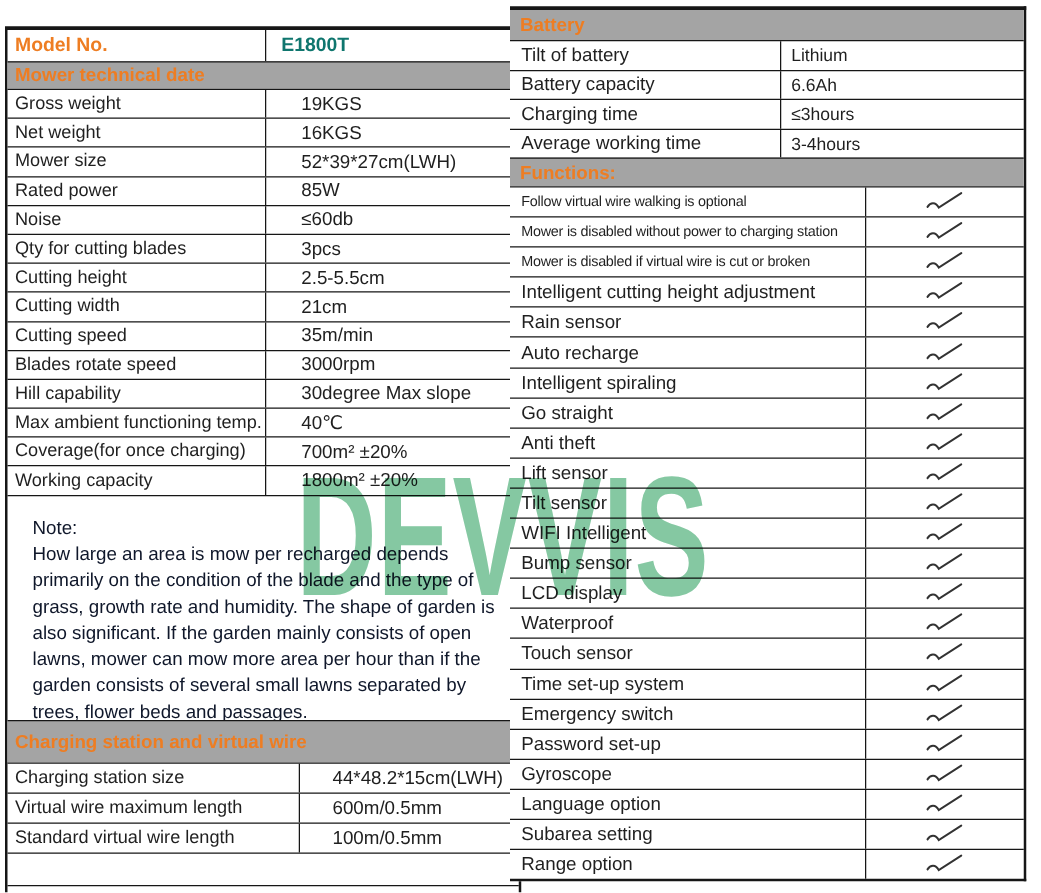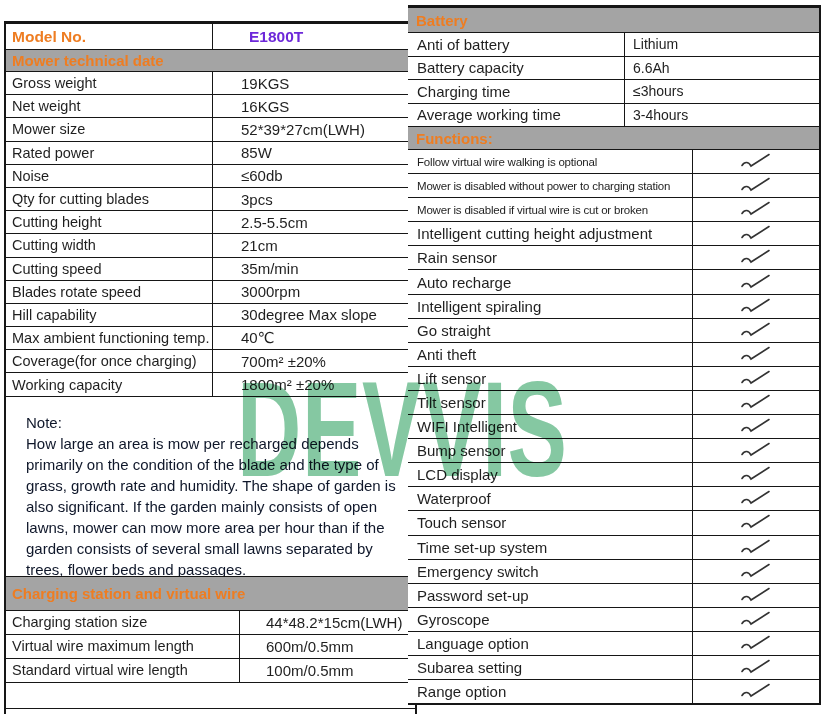--- a/index.html
+++ b/index.html
@@ -24,21 +24,21 @@
   .bt { border-top:1.5px solid #161616; }
   .cell { display:flex; align-items:center; white-space:nowrap; overflow:hidden; }
   .sec-h {
     background:#a4a4a4; color:#ee7d22; font-weight:bold; font-size:15px;
     display:flex; align-items:center; padding-left:6px;
   }
   .sec-h.right { padding-left:8px; }
   
   .model-row { height:25px; }
   .model-row .label { width:206px; padding-left:6px; color:#ee7d22; font-weight:bold; font-size:15.5px; }
-  .model-row .value { flex:1; padding-left:36px; color:#6d28d9; font-weight:bold; font-size:15.5px;
+  .model-row .value { flex:1; padding-left:12px; color:#0f766e; font-weight:bold; font-size:15.5px;
     border-left:1.5px solid #161616; }
   .sec-h.tech { height:22px; }
   .spec-row { height:23.2px;justify-content:center; }
   .spec-row .label { width:206px; padding-left:6px; font-size:14.5px; }
   .spec-row .value { flex:1; padding-left:28px; font-size:15px; border-left:1.5px solid #161616; }
   .note { height:180px; padding:15px 8px 0 20px; font-size:15px; line-height:21px; color:#0f172a; }
   .note-body { white-space:normal; }
   .sec-h.charge { height:34px; }
   .charge-row { height:24px; }
   .charge-row .label { width:233px; padding-left:6px; font-size:14.5px; }
@@ -173,21 +173,21 @@
     <div class="row empty1 bt"></div>
     <div class="row empty2 bt"></div>
   </div>
 
   <div class="rtable">
     <div class="sec-h battery right">Battery</div>
     <div class="rows">
       
     
         <div class="row battery-row bt">
-          <div class="cell label">Anti of battery</div>
+          <div class="cell label">Tilt of battery</div>
           <div class="cell value">Lithium</div>
         </div>
       
         <div class="row battery-row bt">
           <div class="cell label">Battery capacity</div>
           <div class="cell value">6.6Ah</div>
         </div>
       
         <div class="row battery-row bt">
           <div class="cell label">Charging time</div>

